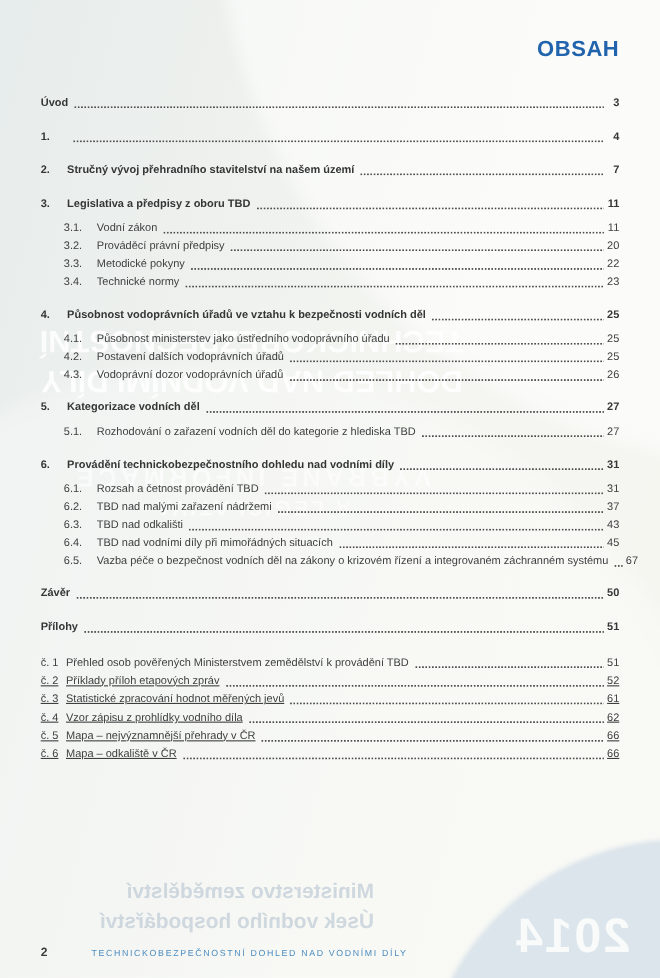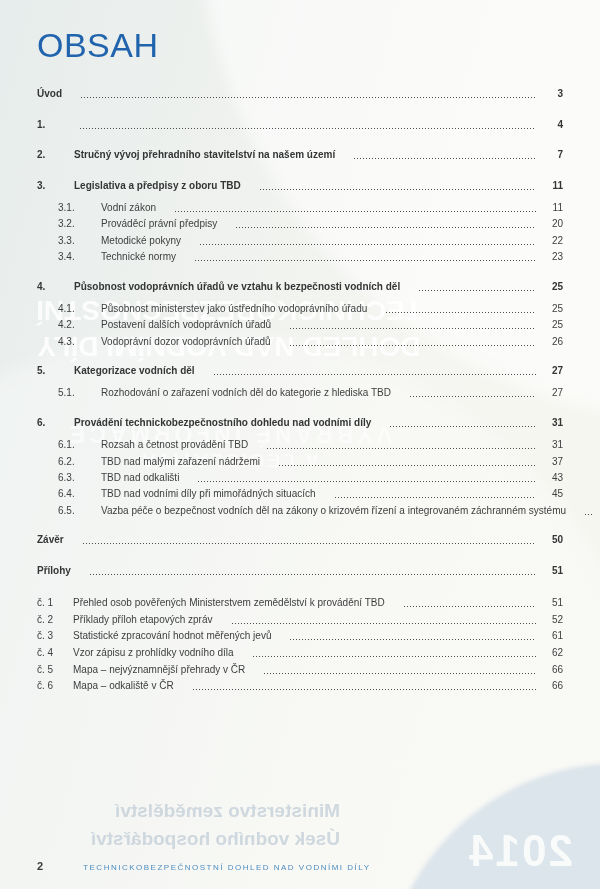--- a/index.html
+++ b/index.html
@@ -39,45 +39,45 @@
     left:88px;top:797px;width:252px;font-size:19px;font-weight:700;line-height:1.45;
     color:rgba(196,208,216,0.8);white-space:normal;
   }
   .wm-year{
     left:452px;top:826px;width:136px;font-size:44px;letter-spacing:2px;
     color:rgba(251,253,251,0.92);text-align:center;
   }
   
   .content{position:relative;z-index:1;padding:0 37px;}
   .doc-title{
-    margin:30px 0 0 0;font-size:34px;line-height:30px;font-weight:400;
-    letter-spacing:0.5px;color:#2164ad;
+    margin:30px 0 0 0;font-size:20px;line-height:30px;font-weight:700;
+    letter-spacing:0.5px;color:#2164ad;text-align:right;
   }
   .toc{margin-top:24px;}
   .toc-row{
     display:flex;align-items:flex-end;
-    height:16.4px;font-size:10px;line-height:12px;gap:13px;
+    height:16.4px;font-size:10px;line-height:12px;
   }
   .toc-row .num{flex:none;width:24px;}
   .toc-row .label{flex:none;white-space:nowrap;}
   .toc-row .dots{
     flex:1 1 8px;min-width:8px;height:4px;margin:0 2px 1px 5px;align-self:flex-end;
     background-image:radial-gradient(circle,#4c4c4c 0.7px,rgba(0,0,0,0) 0.9px);
     background-size:3px 3px;background-repeat:repeat-x;background-position:left bottom;
   }
   .toc-row .pg{flex:none;min-width:12px;text-align:right;}
   .lvl-section{font-weight:700;color:#343636;}
   .lvl-sub .num{margin-left:21px;width:30px;}
   .lvl-annex .num{width:23px;}
   
   .lvl-section + .lvl-section{margin-top:14px;}
   .lvl-section + .lvl-sub{margin-top:6px;}
   .lvl-sub + .lvl-section{margin-top:13px;}
   .lvl-section + .lvl-annex{margin-top:16px;}
-  .lvl-annex + .lvl-annex{margin-top:0.3px;}
+  .lvl-annex + .lvl-annex{margin-top:0.3px;text-decoration:underline;}
   
   .footer{
     position:absolute;left:37px;top:860px;z-index:1;
     display:flex;align-items:baseline;
   }
   .footer .pg-num{font-size:11px;font-weight:700;color:#3a3c3c;}
   .footer .book-title{
     margin-left:20px;font-size:8px;font-weight:500;letter-spacing:1.5px;color:#4c8cc0;
   }
 </style>

